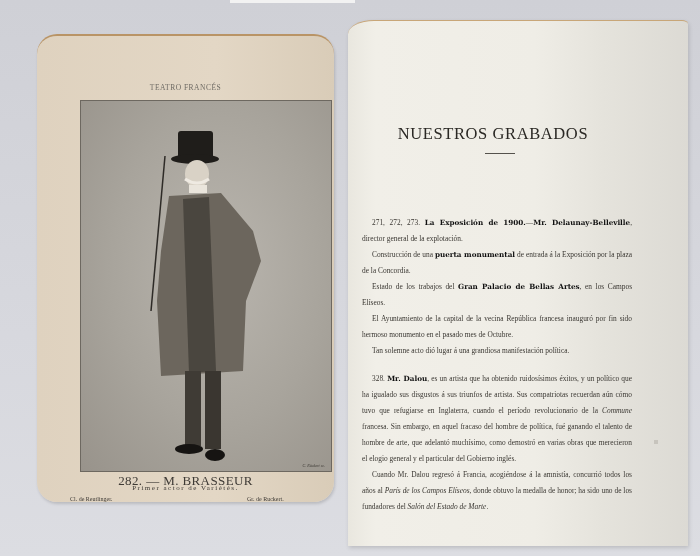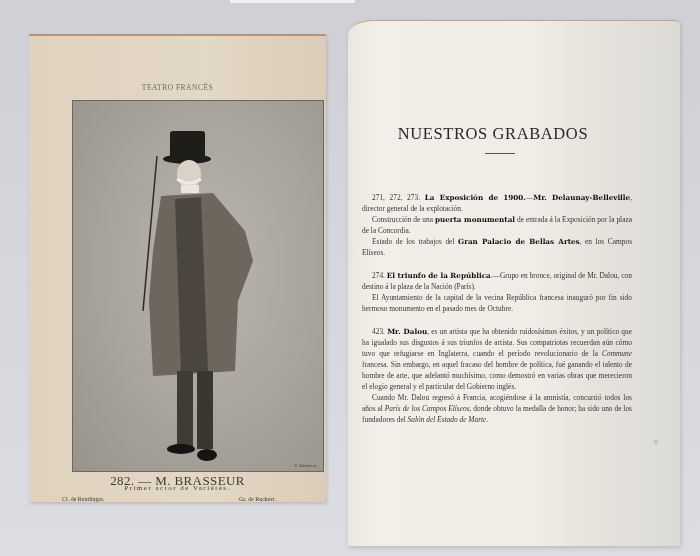--- a/index.html
+++ b/index.html
@@ -6,24 +6,25 @@
   body {
     width:700px; height:556px; overflow:hidden; position:relative;
     background: linear-gradient(180deg,#cfd0d6 0%,#d7d8de 60%,#dcdde2 100%);
     font-family: "Liberation Serif", serif;
   }
   .paper-behind {
     position:absolute; left:230px; top:0; width:125px; height:3px;
     background:#f2f2f2;
   }
   .page-left {
-    position:absolute; left:29px; top:34px; width:297px; height:466px;
+    position:absolute; left:37px; top:34px; width:297px; height:466px;
     background: linear-gradient(90deg,#dfd2bf 0%,#e3d7c5 60%,#d9ccb8 100%);
     border-top:2px solid #b99466;
     box-shadow: 1px 2px 3px rgba(0,0,0,0.15);
+    border-radius: 20px;
   }
   .page-left .header {
     position:absolute; left:0; width:100%; top:47px; text-align:center;
     font-size:7.5px; letter-spacing:0.5px; color:#6e6a63;
   }
   .photo {
     position:absolute; left:43px; top:64px; width:250px; height:370px;
     background: radial-gradient(ellipse at 55% 45%, #b9b5ae 0%, #a8a49c 55%, #98938b 100%);
     border:1px solid #6d6860;
   }
@@ -41,31 +42,32 @@
   }
   .credit-left { position:absolute; left:33px; top:460px; font-size:6px; color:#3e3a35; }
   .credit-right { position:absolute; left:210px; top:460px; font-size:6px; color:#3e3a35; }
 
   .page-right {
     position:absolute; left:348px; top:20px; width:332px; height:525px;
     background: linear-gradient(90deg,#e9e7df 0%,#f1efe8 8%,#efede6 55%,#e5e3dc 75%,#dcdad4 100%);
     border-radius: 26px 6px 0 0 / 14px 4px 0 0;
     border-top:1px solid #c8a678;
     box-shadow: 1px 2px 4px rgba(0,0,0,0.15);
+    padding-left: 8px;
   }
   .page-right .title {
     position:absolute; left:0; width:290px; top:103px; text-align:center;
     font-size:16.5px; letter-spacing:0.6px; color:#2a2824;
   }
   .page-right .rule {
     position:absolute; left:137px; top:132px; width:30px; height:1px; background:#55524c;
   }
   .body-text {
-    position:absolute; left:14px; top:171px; width:270px;
-    font-size:7.4px; line-height:11px; color:#3a3732; text-align:justify;
+    position:absolute; left:14px; top:194px; width:270px;
+    font-size:7.4px; line-height:16px; color:#3a3732; text-align:justify;
   }
   .body-text p { margin:0; text-indent:10px; }
   .body-text p.first { text-indent:10px; }
   .body-text p.gap { margin-top:12px; }
   .body-text b { font-weight:bold; color:#111; font-family:"DejaVu Serif", serif; font-size:7.2px; }
   .body-text i { }
   .speck { position:absolute; left:654px; top:440px; width:4px; height:4px; background:#c7c4bd; }
 </style>
 </head>
 <body>
@@ -114,28 +116,25 @@
       <span>271, 272, 273.</span>
       <b>La Exposición de 1900.</b><span>—</span><b>Mr. Delaunay-Belleville</b><span>, director general de la explotación.</span>
     </p>
     <p>
       <span>Construcción de una </span><b>puerta monumental</b><span> de entrada á la Exposición por la plaza de la Concordia.</span>
     </p>
     <p>
       <span>Estado de los trabajos del </span><b>Gran Palacio de Bellas Artes</b><span>, en los Campos Elíseos.</span>
     </p>
 
-    <p class="gap">
-      <span>274.</span>
-      <b>El triunfo de la República</b><span>.—Grupo en bronce, original de Mr. Dalou, con destino á la plaza de la Nación (París).</span>
-    </p>
     <p>El Ayuntamiento de la capital de la vecina República francesa inauguró por fin sido hermoso monumento en el pasado mes de Octubre.</p>
+    <p>Tan solemne acto dió lugar á una grandiosa manifestación política.</p>
 
     <p class="gap">
-      <span>423.</span>
+      <span>328.</span>
       <b>Mr. Dalou</b><span>, es un artista que ha obtenido ruidosísimos éxitos, y un político que ha igualado sus disgustos á sus triunfos de artista. Sus compatriotas recuerdan aún cómo tuvo que refugiarse en Inglaterra, cuando el período revolucionario de la </span><i>Commune</i><span> francesa. Sin embargo, en aquel fracaso del hombre de política, fué ganando el talento de hombre de arte, que adelantó muchísimo, como demostró en varias obras que merecieron el elogio general y el particular del Gobierno inglés.</span>
     </p>
     <p>
       <span>Cuando Mr. Dalou regresó á Francia, acogiéndose á la amnistía, concurrió todos los años al </span><i>París de los Campos Elíseos</i><span>, donde obtuvo la medalla de honor; ha sido uno de los fundadores del </span><i>Salón del Estado de Marte</i><span>.</span>
     </p>
   </div>
 </div>
 
 <div class="speck"></div>
 

